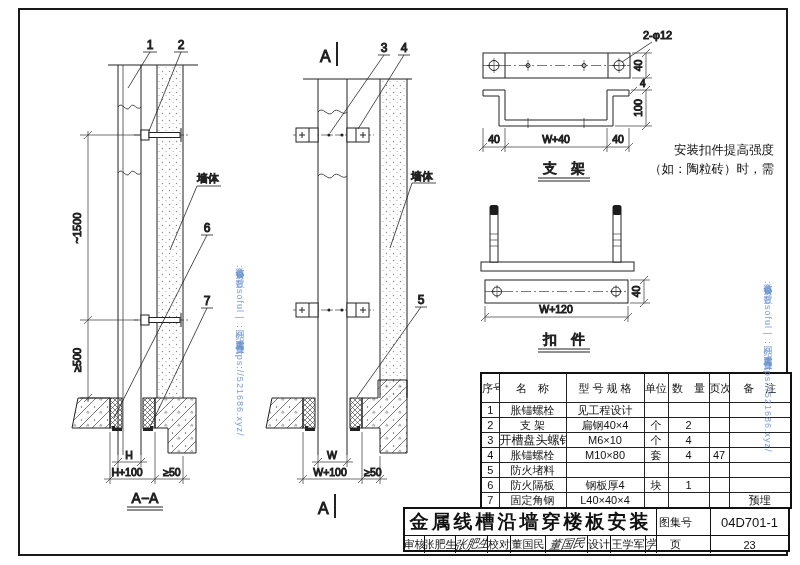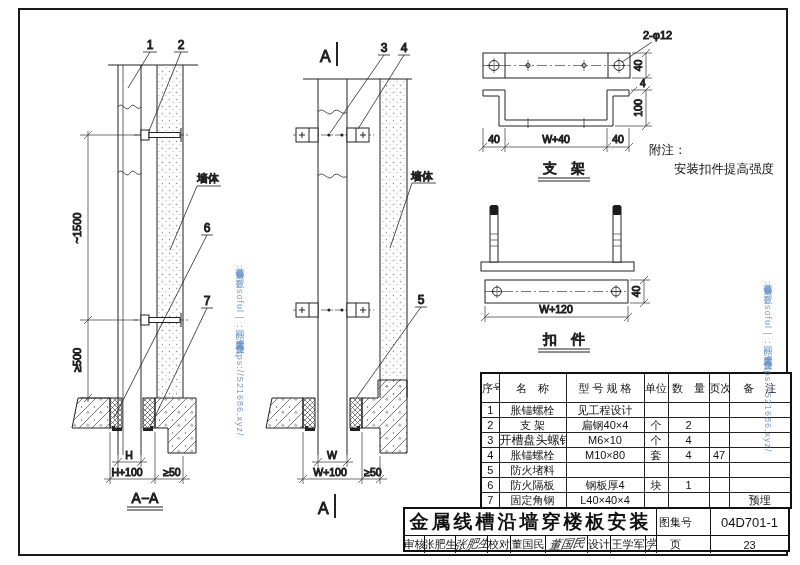--- a/index.html
+++ b/index.html
@@ -253,22 +253,22 @@
         <path d="M481,321 L489,313 M624,321 L632,313"></path>
       </g>
       <text x="640" y="291.5" font-size="10.5" text-anchor="middle" transform="rotate(-90 640 291.5)">40</text>
       <text x="556" y="313" font-size="10.5" text-anchor="middle">W+120</text>
       <text x="564" y="344" font-size="14" text-anchor="middle">扣　件</text>
       <path d="M538,349 H590 M538,352 H590" stroke-width="1.2"></path>
     </g>
   </svg>
 
   <div class="notes">
-    <div>附注：</div>
     <div class="indent">安装扣件提高强度</div>
+    <div>（如：陶粒砖）时，需</div>
   </div>
 
   <table class="parts">
     <colgroup>
       <col style="width:18px">
         <col style="width:67px">
         <col style="width:78px">
         <col style="width:24px">
       <col style="width:41px">
         <col style="width:20px">

